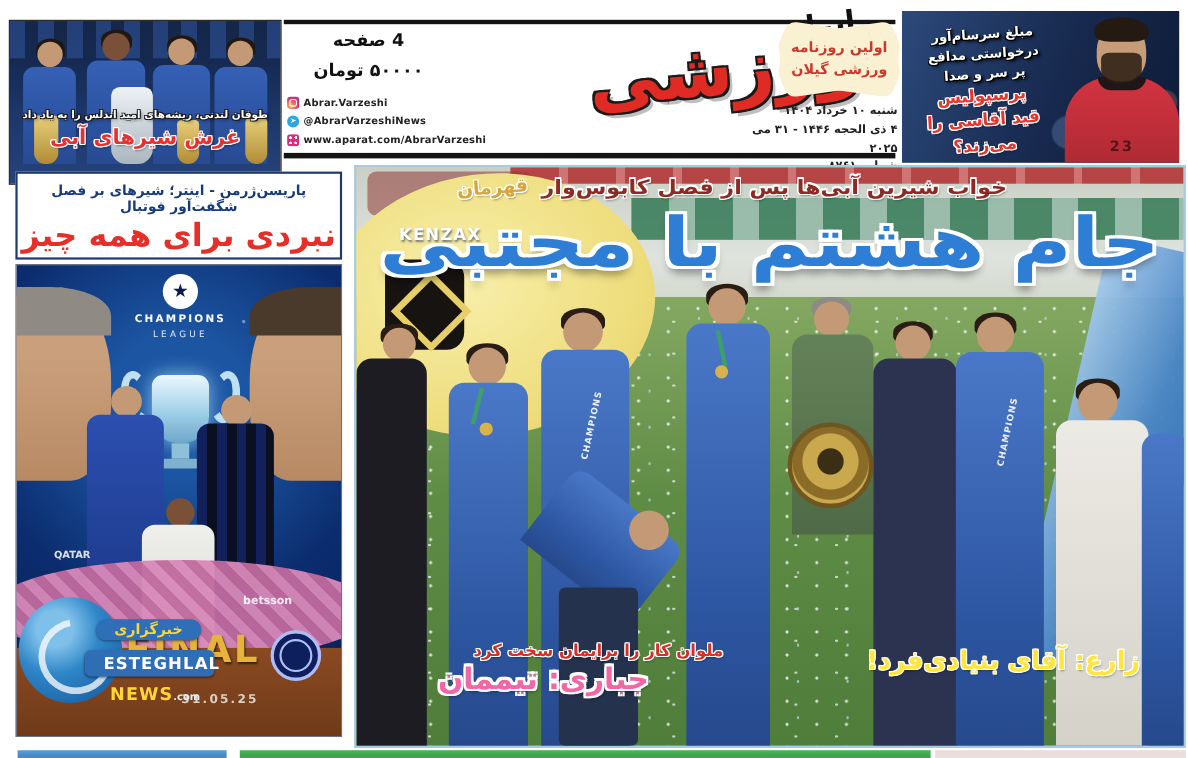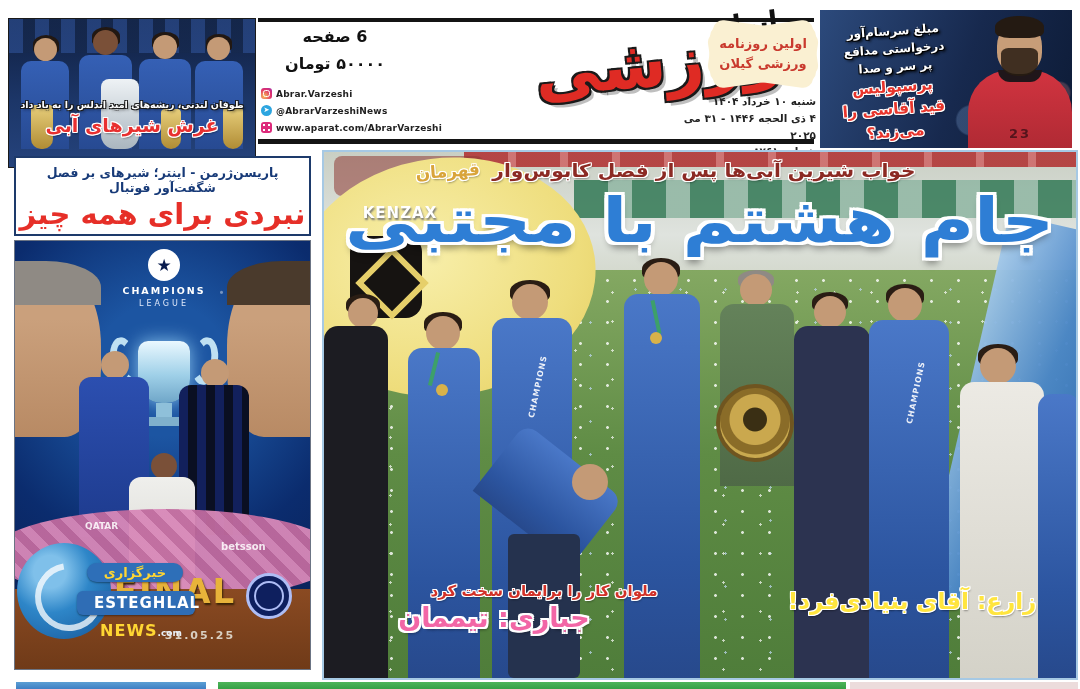--- a/index.html
+++ b/index.html
@@ -225,21 +225,21 @@
     <div class="cup-g" style="left:22px;top:86px;width:22px;height:44px;"></div>
     <div class="cup-g" style="left:152px;top:90px;width:20px;height:40px;"></div>
     <div class="cup-g" style="left:214px;top:88px;width:20px;height:42px;"></div>
     <div class="cap1 ctr rtl olk">طوفان لندنی، ریشه‌های امید اندلس را به باد داد</div>
     <div class="cap2 ctr rtl ol1">غرش شیرهای آبی</div>
   </div>
 
   <div class="hbar" style="left:258px;top:18px;width:556px;height:4px;"></div>
   <div class="hbar" style="left:258px;top:139px;width:556px;height:5px;"></div>
 
-  <div id="pages" class="abs ctr rtl">6 صفحه</div>
+  <div id="pages" class="abs ctr rtl">4 صفحه</div>
   <div id="price" class="abs ctr rtl">۵۰۰۰۰ تومان</div>
 
   <div class="soc-row" style="top:86px;">
     <span class="icn ig"></span>
     <span class="soc-label">Abrar.Varzeshi</span>
   </div>
   <div class="soc-row" style="top:103px;">
     <span class="icn tg">➤</span>
     <span class="soc-label">@AbrarVarzeshiNews</span>
   </div>
@@ -320,21 +320,21 @@
     <div class="pp">
       <div class="h" style="left:186px;top:118px;width:28px;height:28px;"></div>
       <div class="b" style="left:164px;top:144px;width:70px;height:150px;background:repeating-linear-gradient(90deg,#12205c 0 9px,#0a0f22 9px 18px);"></div>
     </div>
     <div class="pp">
       <div class="h" style="left:136px;top:212px;width:26px;height:26px;background:#7a5038;"></div>
       <div class="b" style="left:114px;top:236px;width:66px;height:140px;background:linear-gradient(180deg,#efefec,#cfcfc8);"></div>
     </div>
     <div id="stand-pink" class="abs"></div>
     <div id="ground" class="abs"></div>
-    <div class="jersey-word" style="left:34px;top:280px;font-size:9px;margin-left:36px;">QATAR</div>
+    <div class="jersey-word" style="left:34px;top:259px;font-size:9px;">QATAR</div>
     <div class="jersey-word" style="left:206px;top:300px;font-size:10px;">betsson</div>
     <div id="final-txt" class="abs ctr">FINAL</div>
     <div id="final-date" class="abs ctr">31.05.25</div>
     <div id="inter-logo" class="abs"></div>
     <div id="wm-ball" class="abs"></div>
     <div id="wm-fa" class="abs ctr rtl">خبرگزاری</div>
     <div id="wm-en" class="abs ctr">ESTEGHLAL</div>
     <div id="wm-news" class="abs ctr">
       <span class="n">NEWS</span><span class="c">.com</span>
     </div>

